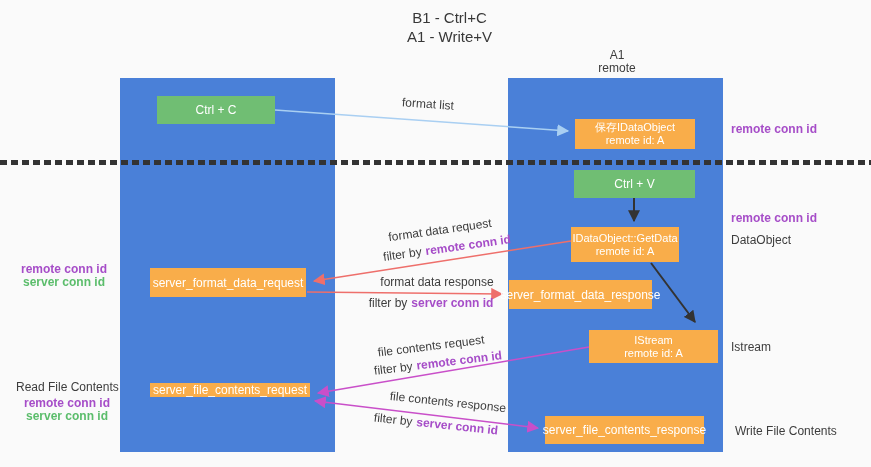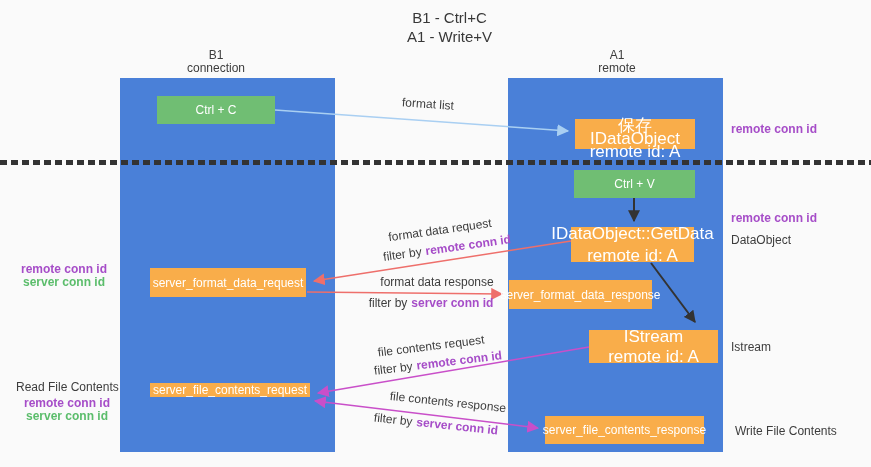--- a/index.html
+++ b/index.html
@@ -36,26 +36,26 @@
     background:repeating-linear-gradient(90deg,#333 0 7px,transparent 7px 11px);
   }
 
   .node{
     position:absolute;
     display:flex;flex-direction:column;align-items:center;justify-content:center;
     color:#fff;font-size:12px;line-height:14px;text-align:center;
   }
   .node.green{background:#70be73;}
   .node.orange{background:#f9ad4a;}
-  .two-line{font-size:17px;line-height:13px;justify-content:space-between;}
+  .two-line{font-size:11px;line-height:13px;}
 
   .ctrl-c{left:157px;top:96px;width:118px;height:28px;}
   .save-obj{left:575px;top:119px;width:120px;height:30px;}
   .ctrl-v{left:574px;top:170px;width:121px;height:28px;}
-  .getdata{left:571px;top:227px;width:123px;height:35px;}
+  .getdata{left:571px;top:227px;width:108px;height:35px;}
   .fmt-req{left:150px;top:268px;width:156px;height:29px;}
   .fmt-resp{left:509px;top:280px;width:143px;height:29px;}
   .istream-box{left:589px;top:330px;width:129px;height:33px;}
   .file-req{left:150px;top:383px;width:160px;height:14px;}
   .file-resp{left:545px;top:416px;width:159px;height:28px;}
 
   svg.overlay{position:absolute;left:0;top:0;pointer-events:none;}
 
   .alabel{
     position:absolute;font-size:12px;color:#3d3d3d;white-space:nowrap;
@@ -78,24 +78,20 @@
 </head>
 <body>
 
 <div class="canvas">
 
   <div class="title">
     <div>B1 - Ctrl+C</div>
     <div>A1 - Write+V</div>
   </div>
 
-  <div class="lane-header left">
-    <div>B1</div>
-    <div>connection</div>
-  </div>
   <div class="lane-header right">
     <div>A1</div>
     <div>remote</div>
   </div>
 
   <div class="lane left"></div>
   <div class="lane right"></div>
 
   <div class="divider"></div>
 

